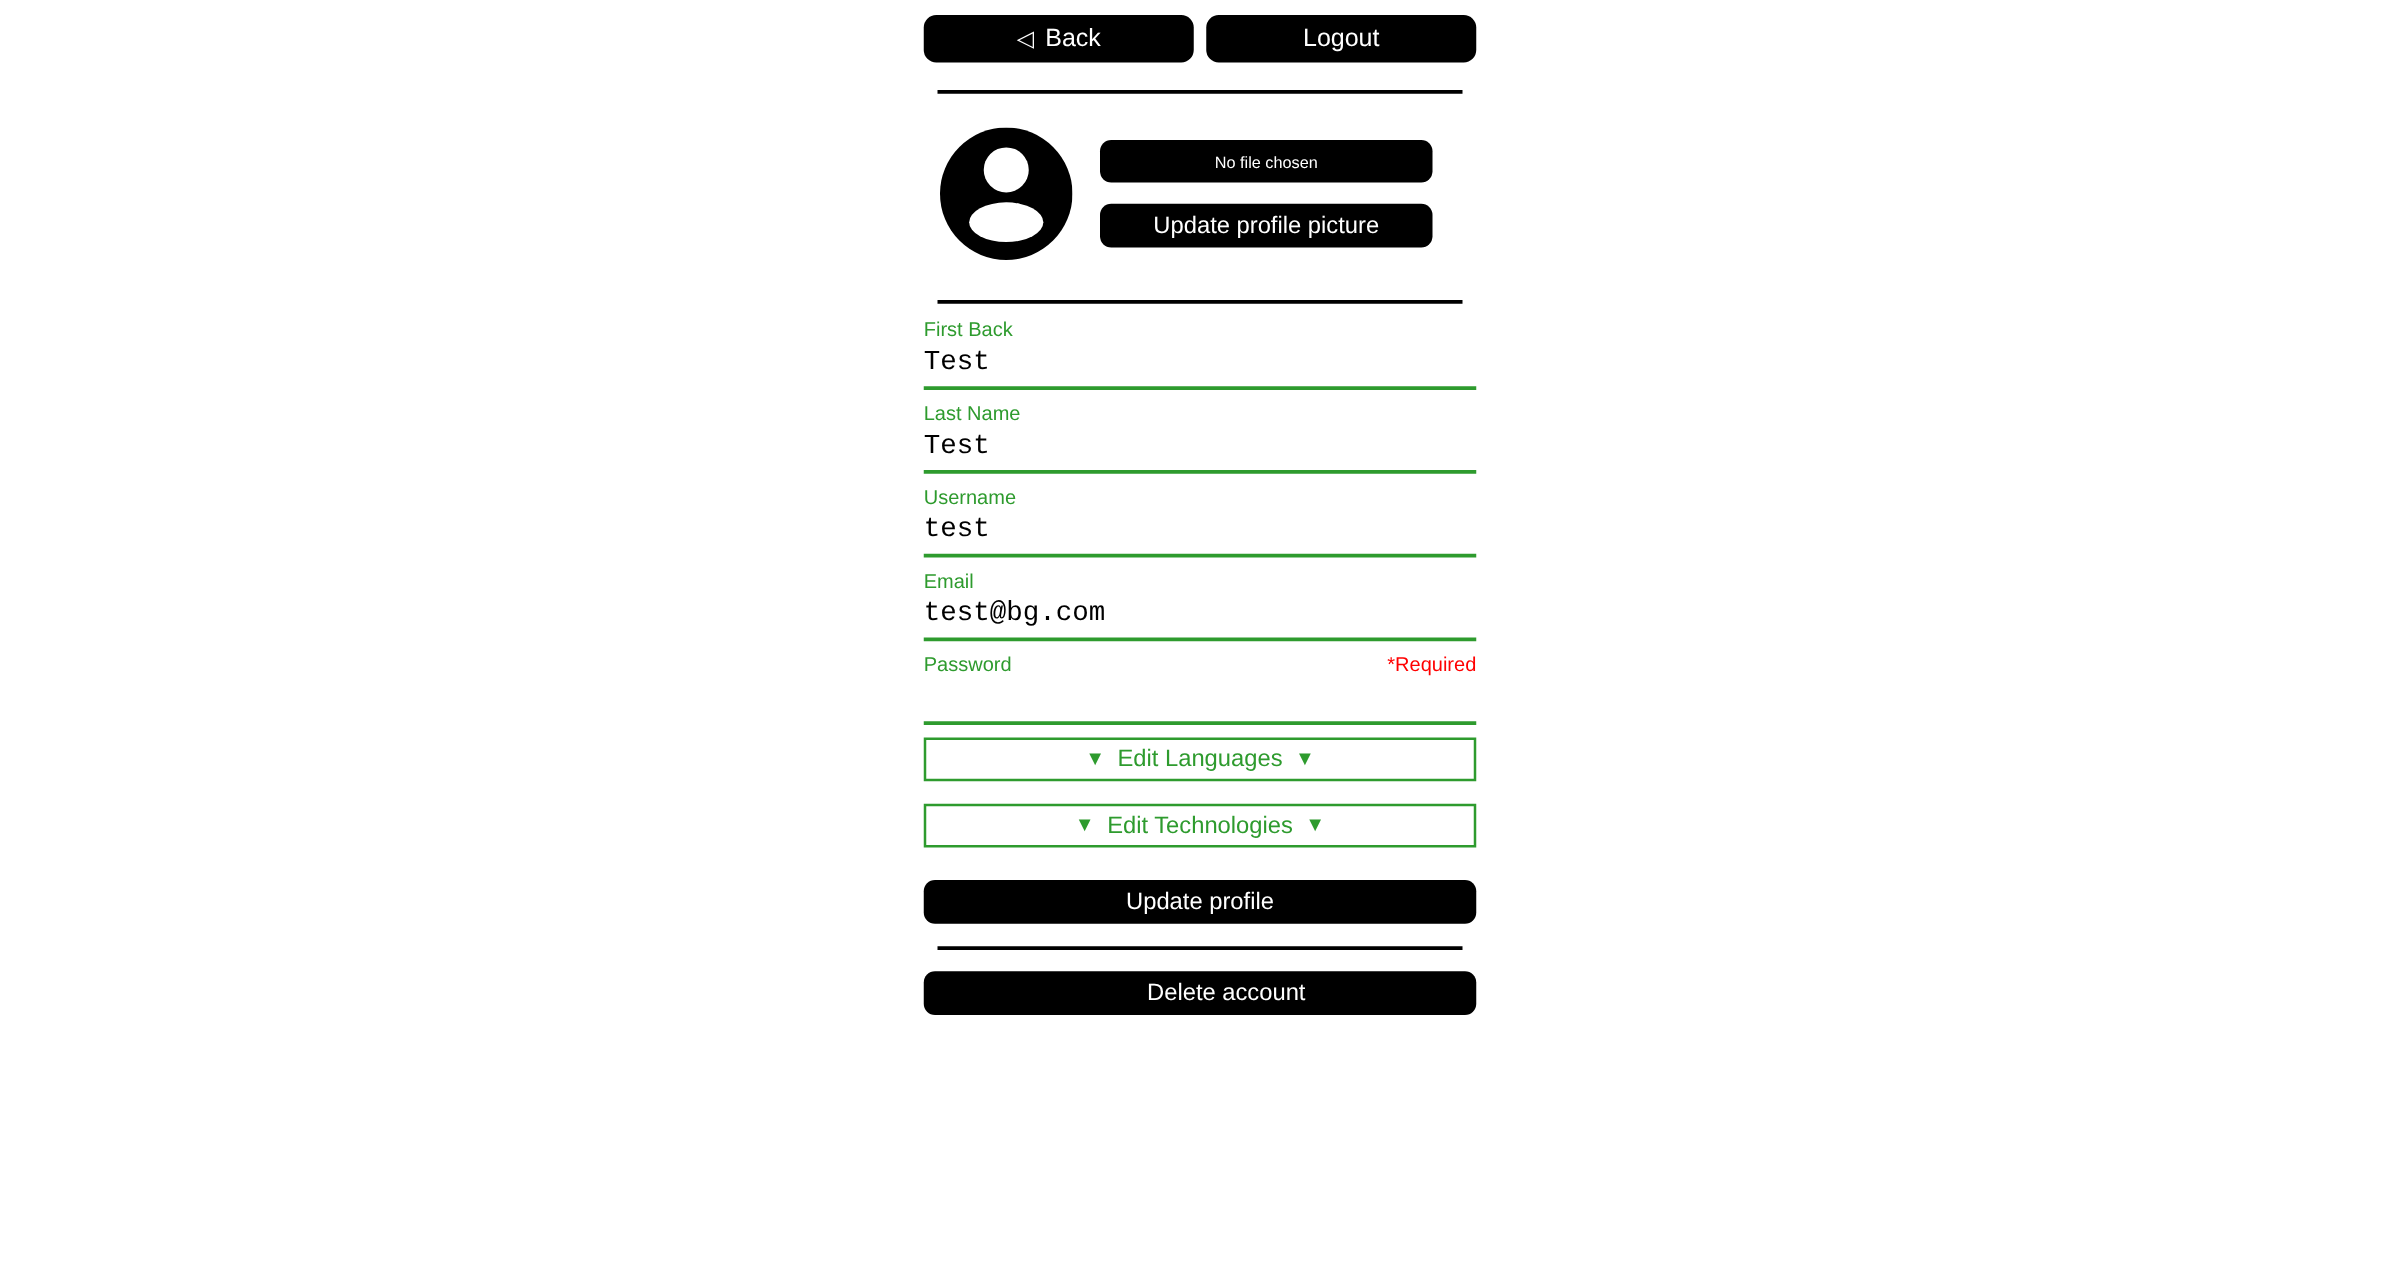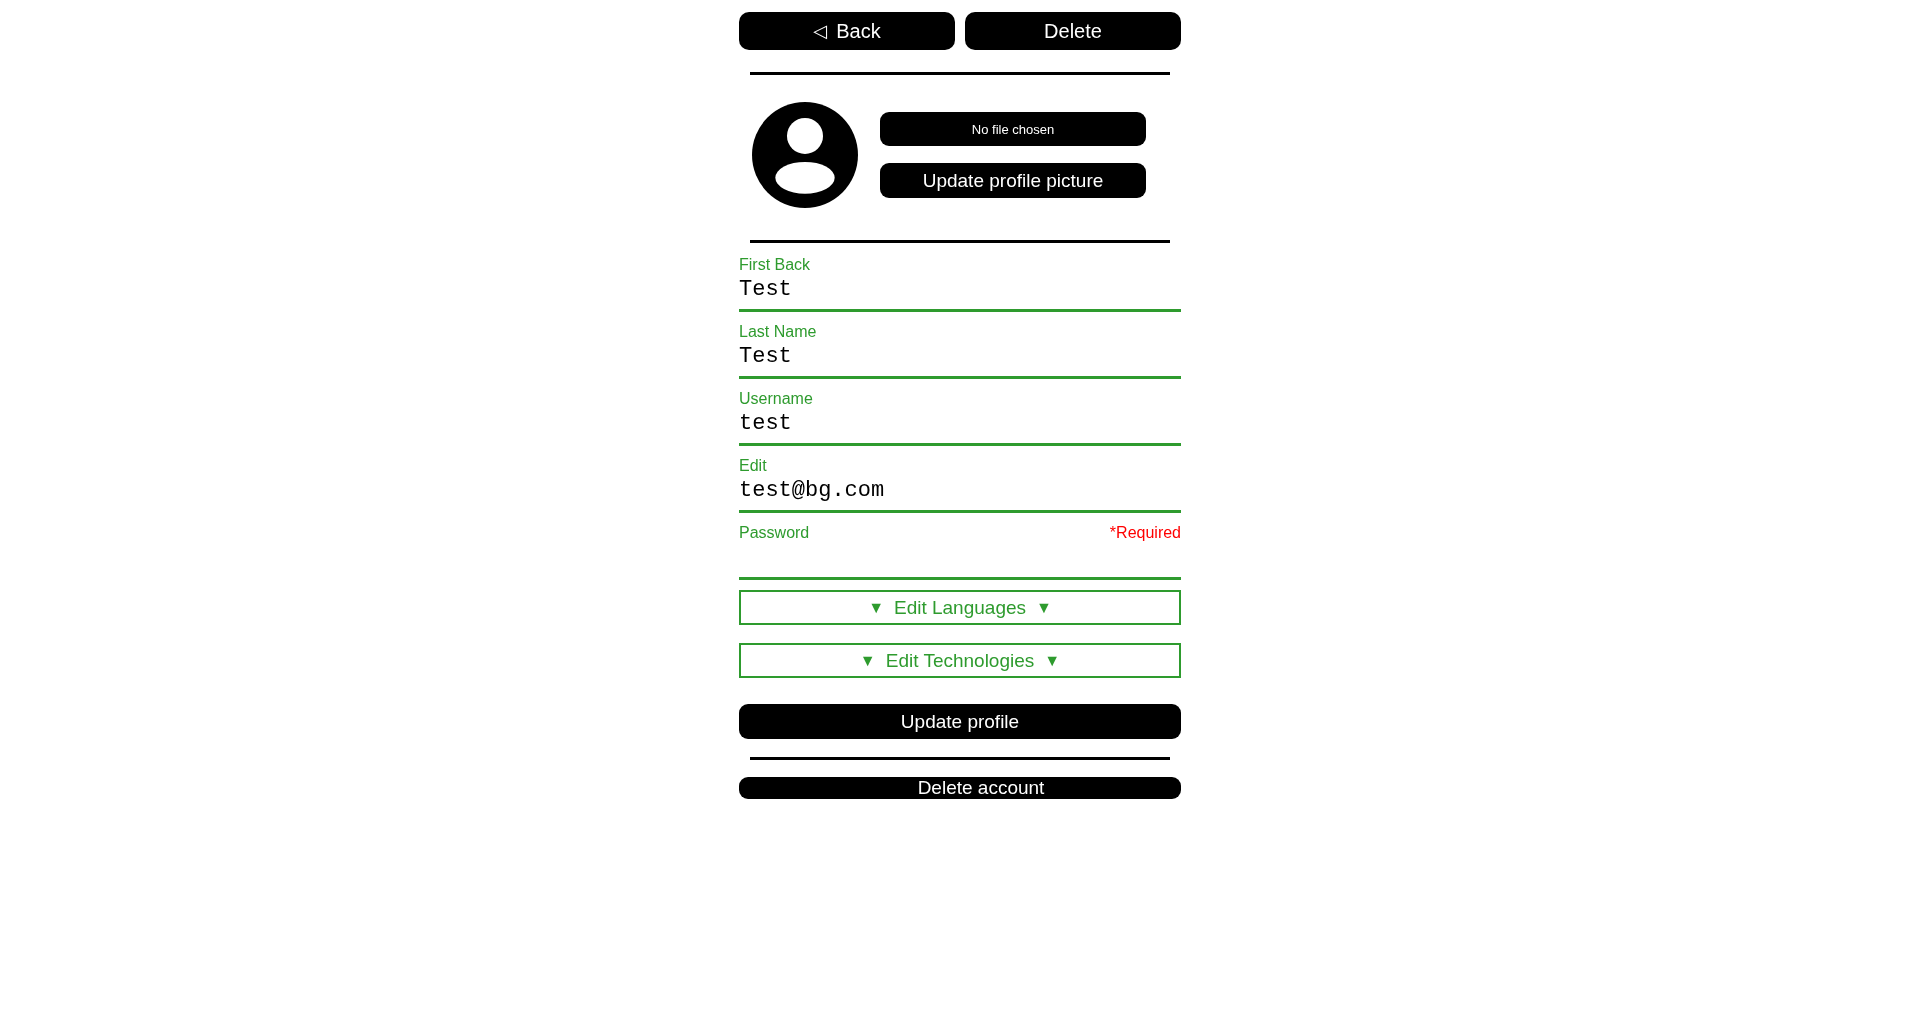--- a/index.html
+++ b/index.html
@@ -69,34 +69,34 @@
     font-size:19px;
     font-family:inherit;
     display:flex; align-items:center; justify-content:center; gap:10px;
     cursor:pointer;
     border-radius:0;
   }
   .edit-btn + .edit-btn{ margin-top:18px; }
   .tri{ font-size:16px; line-height:1; }
   
   .update-btn{ width:100%; height:35px; border-radius:9px; font-size:19px; margin-top:26px; }
-  .delete-btn{ width:100%; height:22px; border-radius:9px; font-size:19px;padding-left:48px; }
+  .delete-btn{ width:100%; height:35px; border-radius:9px; font-size:19px;padding-left:48px; }
 </style>
 </head>
 <body>
 
 <div class="container">
 
   <div class="header-row">
     <button class="btn-black top-btn">
       <span class="back-icon">◁</span>
       <span>Back</span>
     </button>
     <button class="btn-black top-btn">
-      <span>Delete</span>
+      <span>Logout</span>
     </button>
   </div>
 
   <hr class="rule rule-top">
 
   <div class="avatar-row">
     <svg class="avatar" viewBox="0 0 100 100" aria-hidden="true">
       <circle cx="50" cy="50" r="50" fill="#000000"></circle>
       <circle cx="50" cy="32" r="17" fill="#ffffff"></circle>
       <ellipse cx="50" cy="71.5" rx="28" ry="15" fill="#ffffff"></ellipse>
@@ -122,21 +122,21 @@
     <label class="field-label">Last Name</label>
     <input class="field-input" type="text" value="Test" style="">
   </div>
 
   <div class="field">
     <label class="field-label">Username</label>
     <input class="field-input" type="text" value="test" style="">
   </div>
 
   <div class="field">
-    <label class="field-label">Edit</label>
+    <label class="field-label">Email</label>
     <input class="field-input" type="text" value="test@bg.com" style="">
   </div>
 
   <div class="field">
     <div class="label-row">
       <label class="field-label">Password</label>
       <span class="required">*Required</span>
     </div>
     <input class="field-input" type="password" value="" style="">
   </div>

